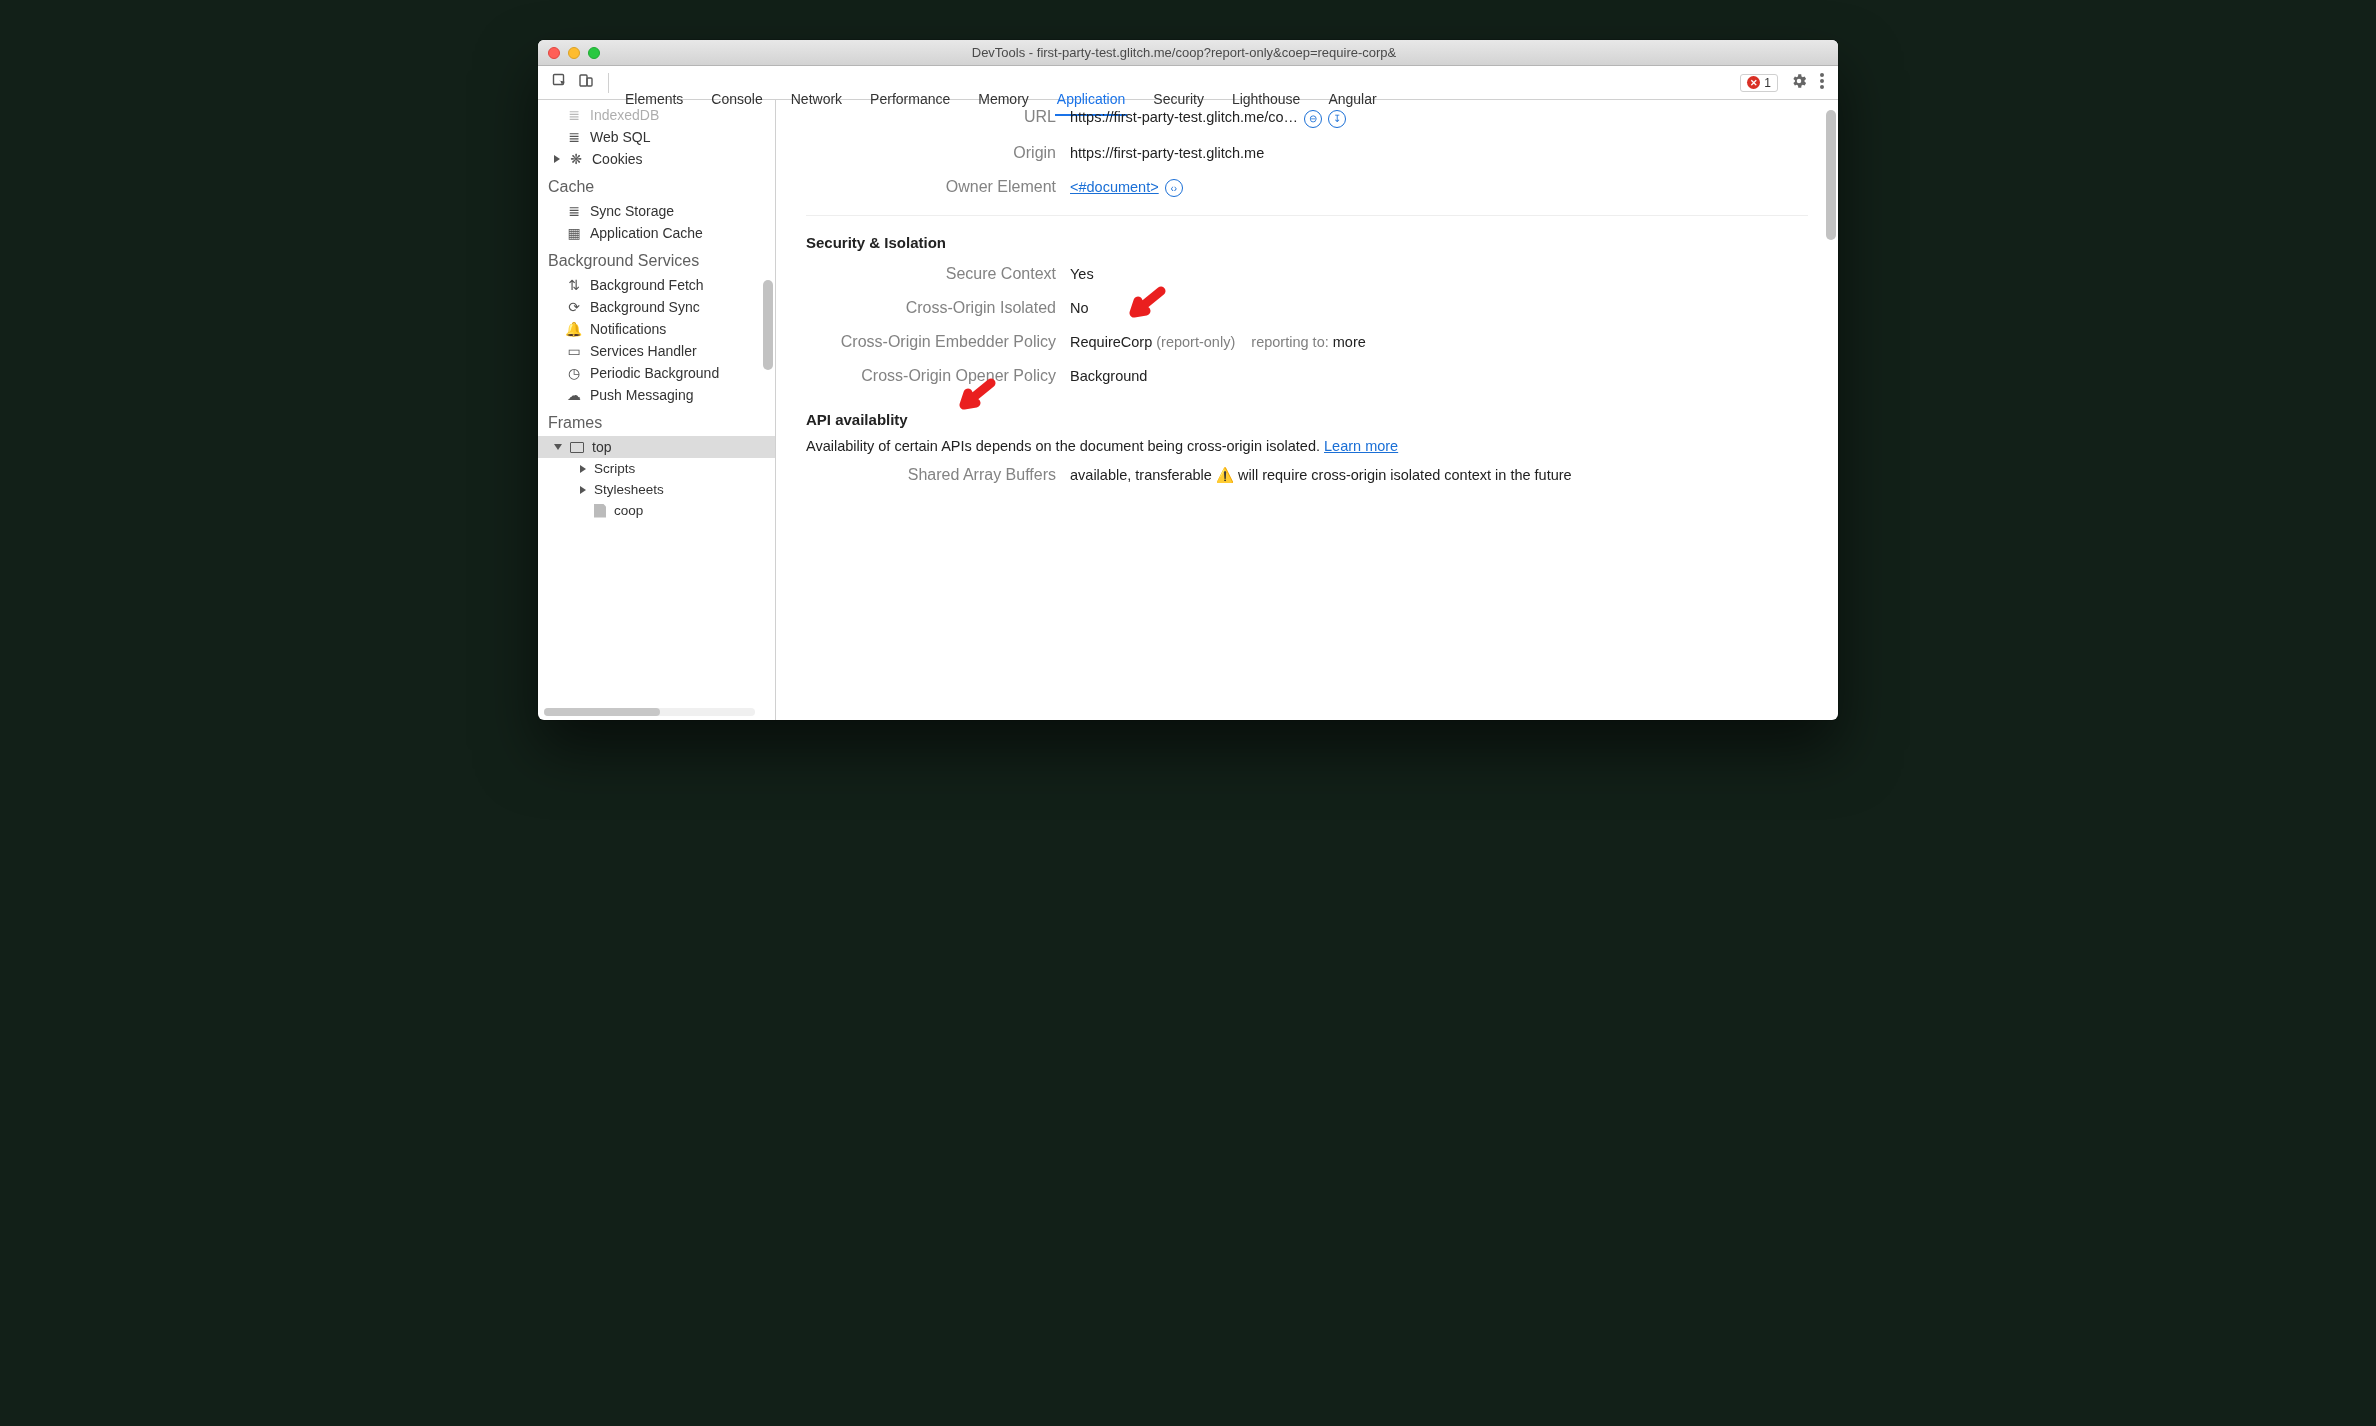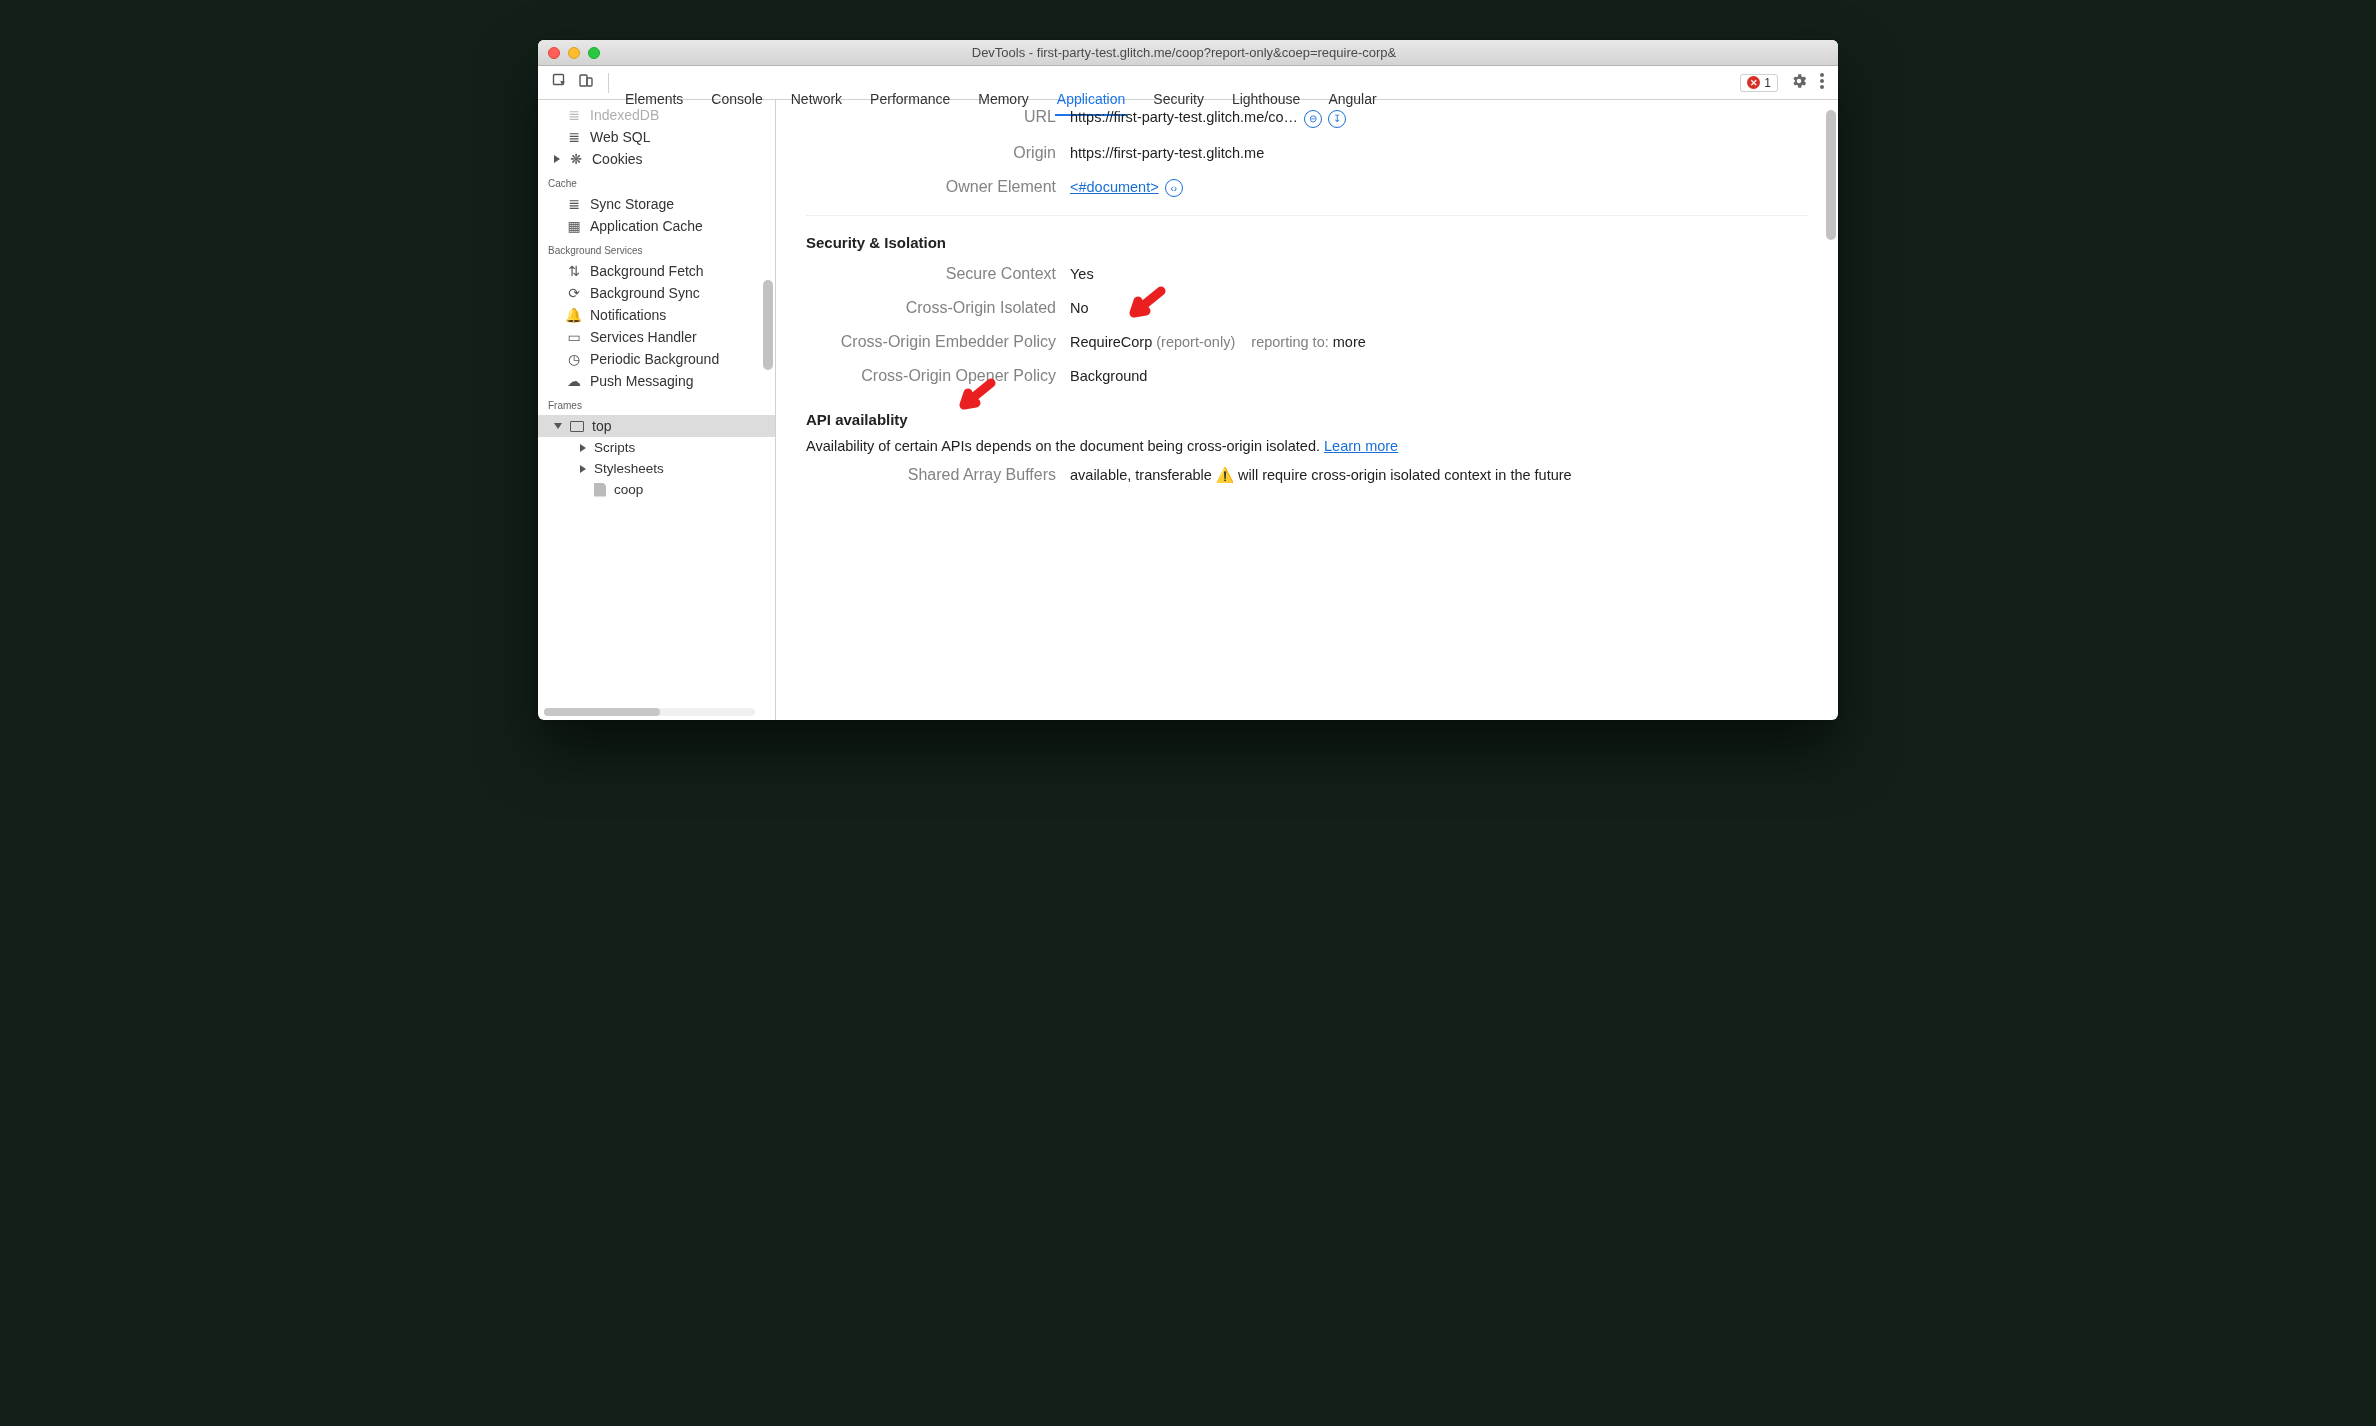--- a/index.html
+++ b/index.html
@@ -64,21 +64,21 @@
     overflow:hidden; position:relative;
   }
   .sidebar .item {
     display:flex; align-items:center; gap:8px;
     padding:3px 6px 3px 28px; cursor:pointer;
   }
   .sidebar .item.indent { padding-left:42px; font-size:13.5px;text-align:center;}
   .sidebar .item.indent2 { padding-left:56px; font-size:13.5px;}
   .sidebar .item.selected { background:#dcdcdc;}
   .sidebar .group {
-    color:#5f5f5f; font-size:10px; padding:8px 10px 4px 10px;
+    color:#5f5f5f; font-size:16px; padding:8px 10px 4px 10px;
   }
   .sidebar .hscroll {
     position:absolute; bottom:4px; left:6px; right:20px; height:8px;
     background:#f0f0f0; border-radius:4px;
   }
   .sidebar .hscroll::after{
     content:""; position:absolute; left:0; top:0; width:55%; height:100%;
     background:#c7c7c7; border-radius:4px;
   }
   .side-scroll-track{

